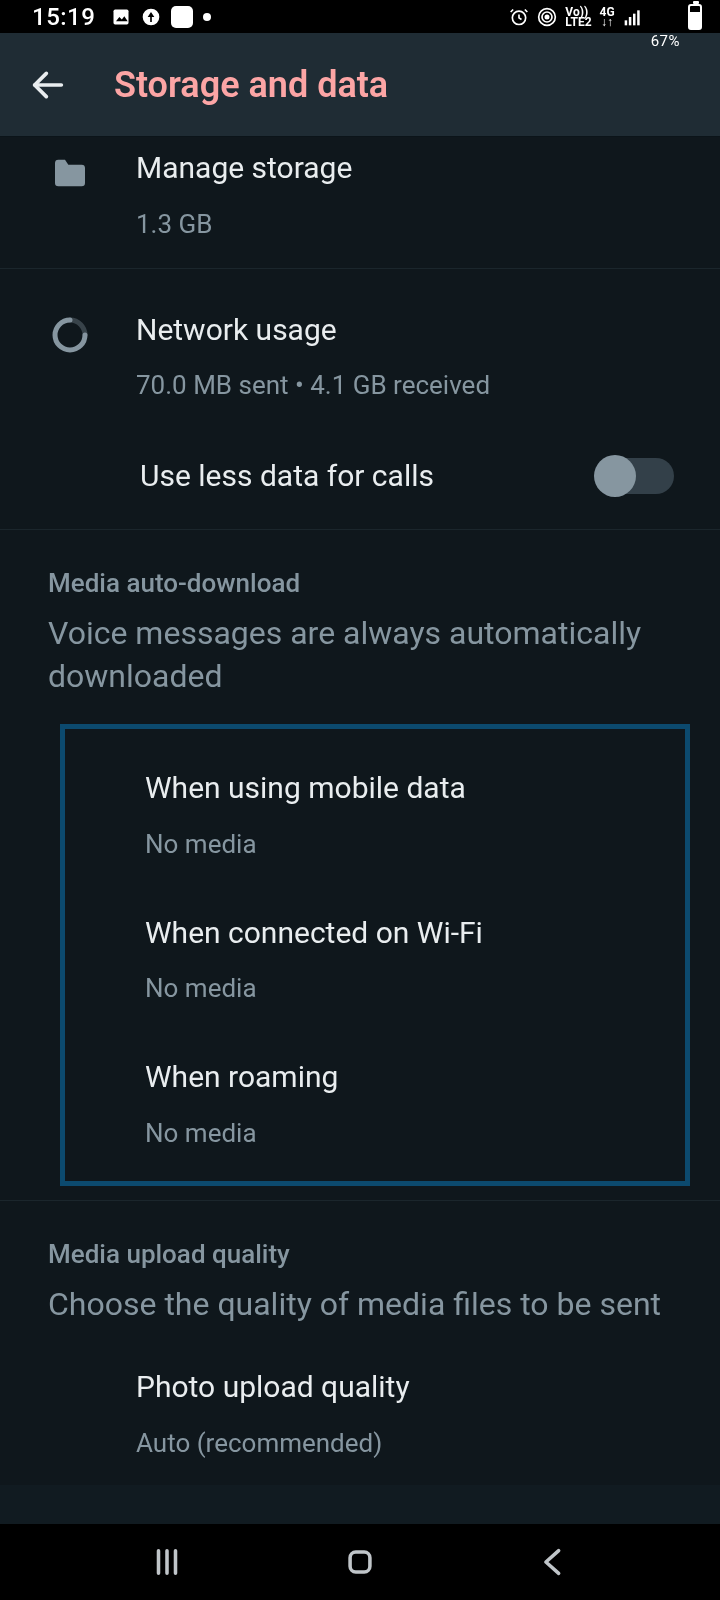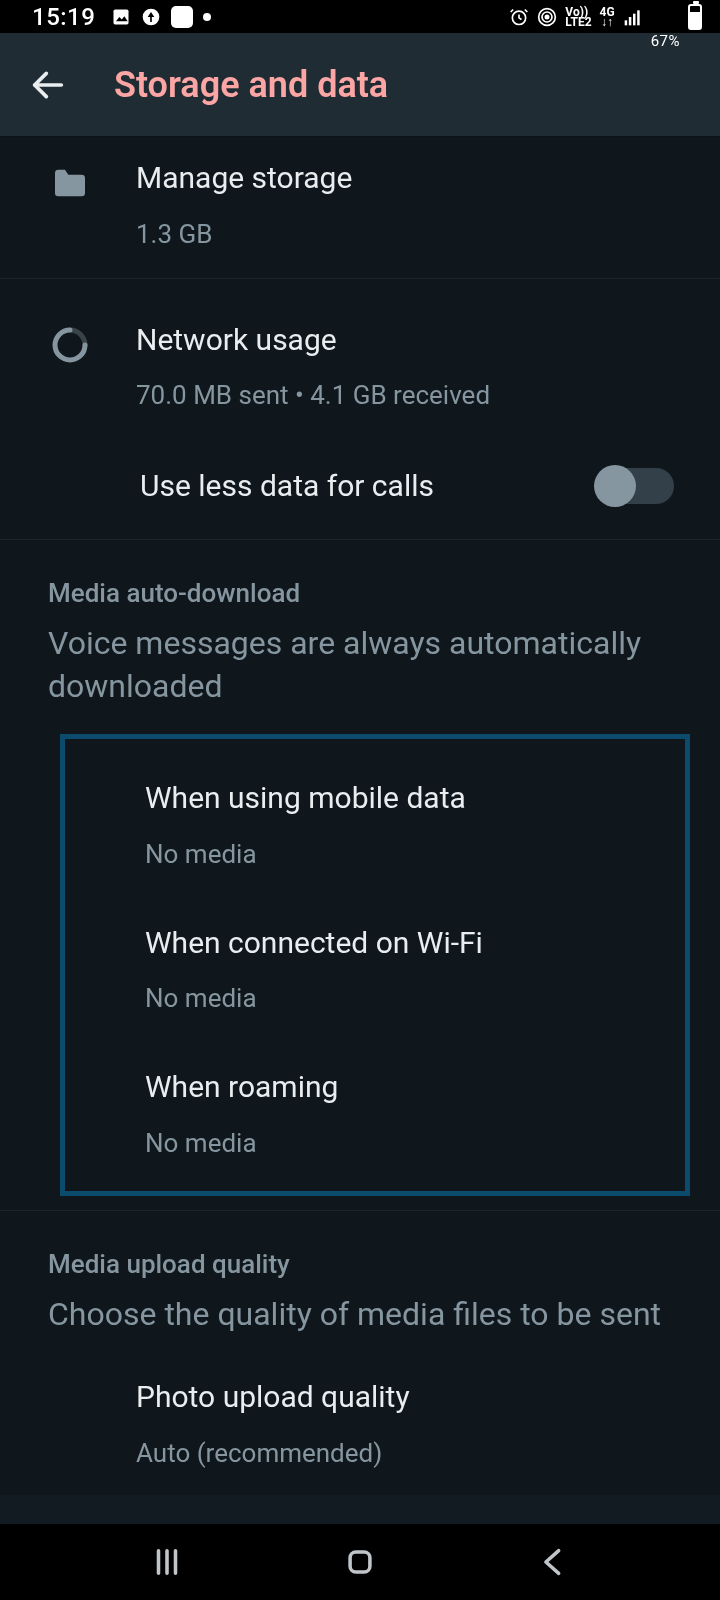--- a/index.html
+++ b/index.html
@@ -58,21 +58,21 @@
   
   .content { 
     background: #0f171c;
   }
   .list-item {
     display: flex;
     align-items: flex-start;
     padding: 24px 24px 24px 48px;
     gap: 44px;
   }
-  .list-item.tight { padding-top: 22px; padding-bottom: 26px; }
+  .list-item.tight { padding-top: 12px; padding-bottom: 26px; }
   .list-item.no-icon .icon-slot { visibility: hidden; }
   .icon-slot {
     width: 44px; height: 44px; flex: 0 0 44px;
     display:flex; align-items:center; justify-content:center;
     margin-top: 2px;
   }
   .icon-slot svg { width: 40px; height: 40px; }
   .item-text { flex: 1; }
   .item-title {
     font-size: 30px;

